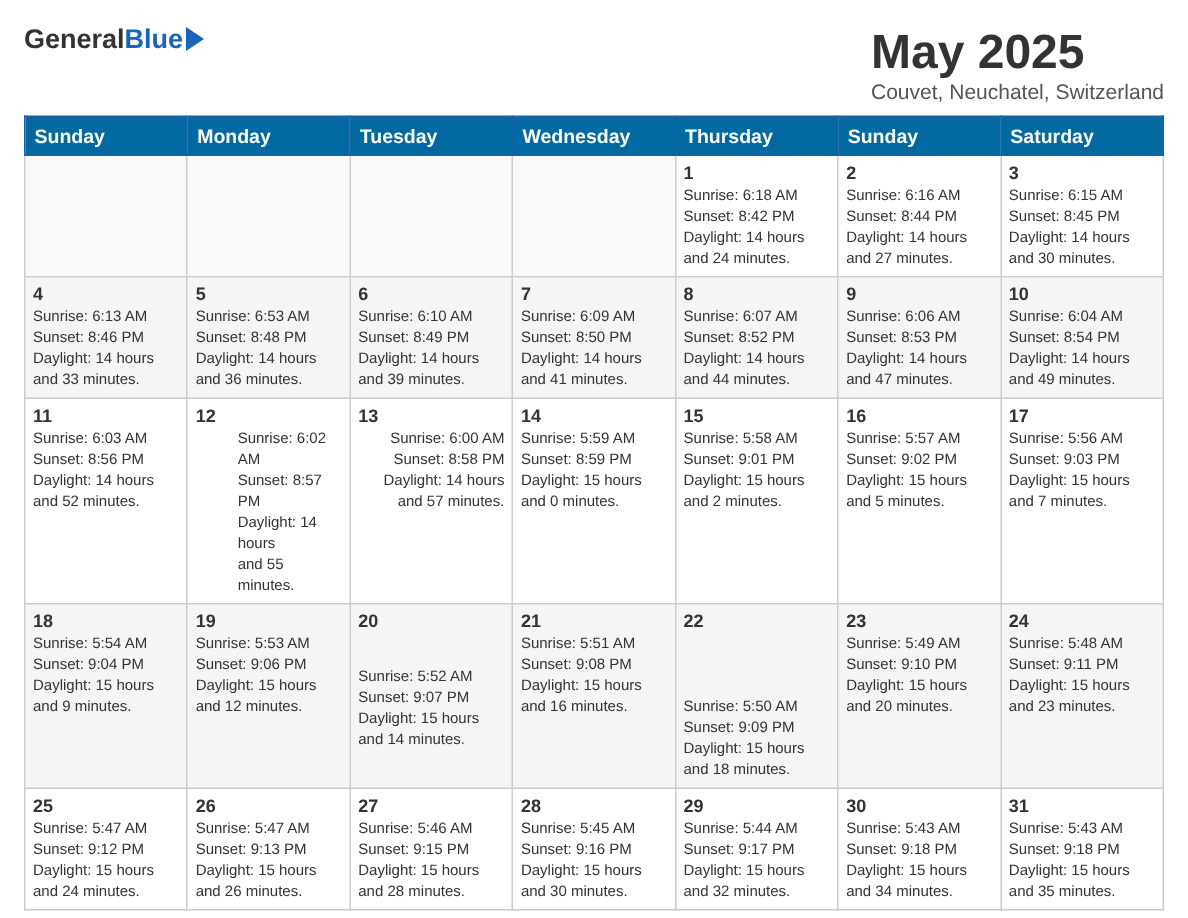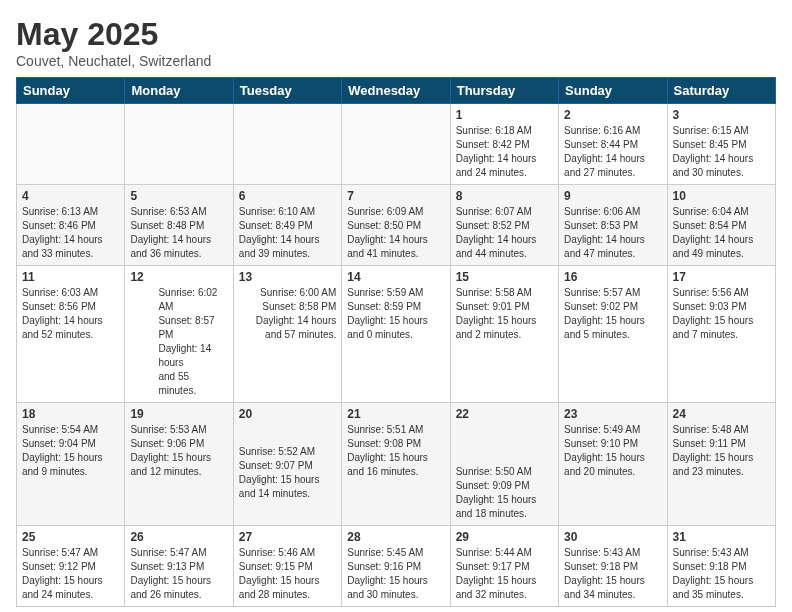--- a/index.html
+++ b/index.html
@@ -55,21 +55,21 @@
     .location {
       font-size: 14px;
       color: #555;
     }
     .calendar {
       width: 100%;
       border-collapse: collapse;
       border: 1px solid #ccc;
     }
     .calendar th {
-      background-color: #0c4a6e;
+      background-color: #0369a1;
       color: #fff;
       text-align: left;
       padding: 5px 6px;
       font-size: 13px;
       border: 1px solid #1a5fa8;
     }
     .calendar td {
       vertical-align: top;
       border: 1px solid #ccc;
       padding: 4px 5px;
@@ -97,20 +97,27 @@
       color: #333;
     }
     .empty-cell {
       background: #f9f9f9 !important;
     }
   </style>
 </head>
 <body>
 
 <div class="header">
+  <div class="logo">
+    <div class="logo-text">
+      <span class="logo-general">General</span>
+      <span class="logo-blue">Blue</span>
+      <div class="logo-arrow"></div>
+    </div>
+  </div>
   <div class="title-area">
     <div class="month-title">May 2025</div>
     <div class="location">Couvet, Neuchatel, Switzerland</div>
   </div>
 </div>
 
 <table class="calendar">
   <thead>
     <tr>
     <th>Sunday</th>

